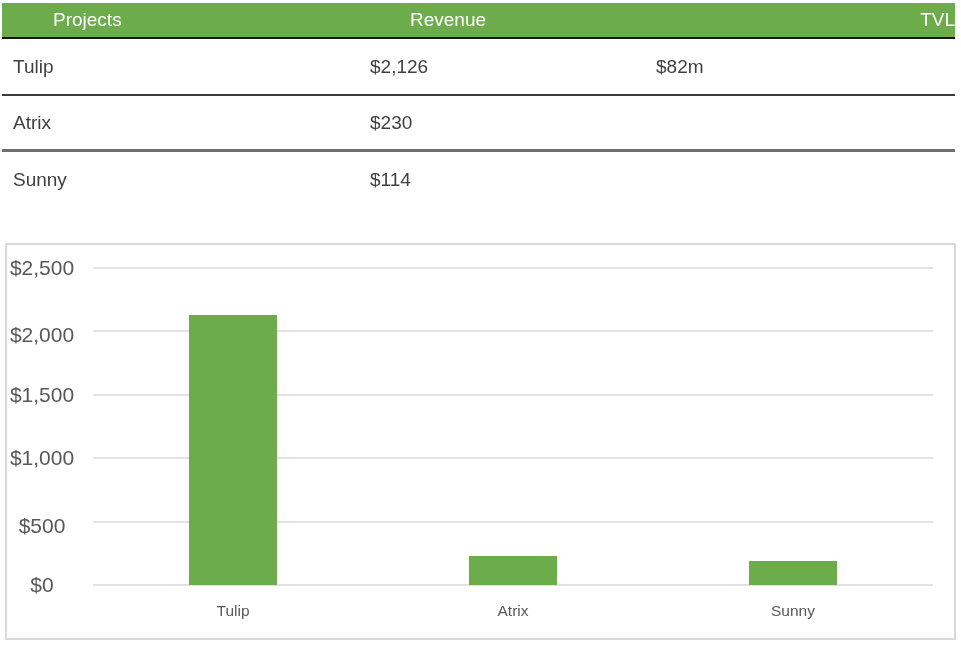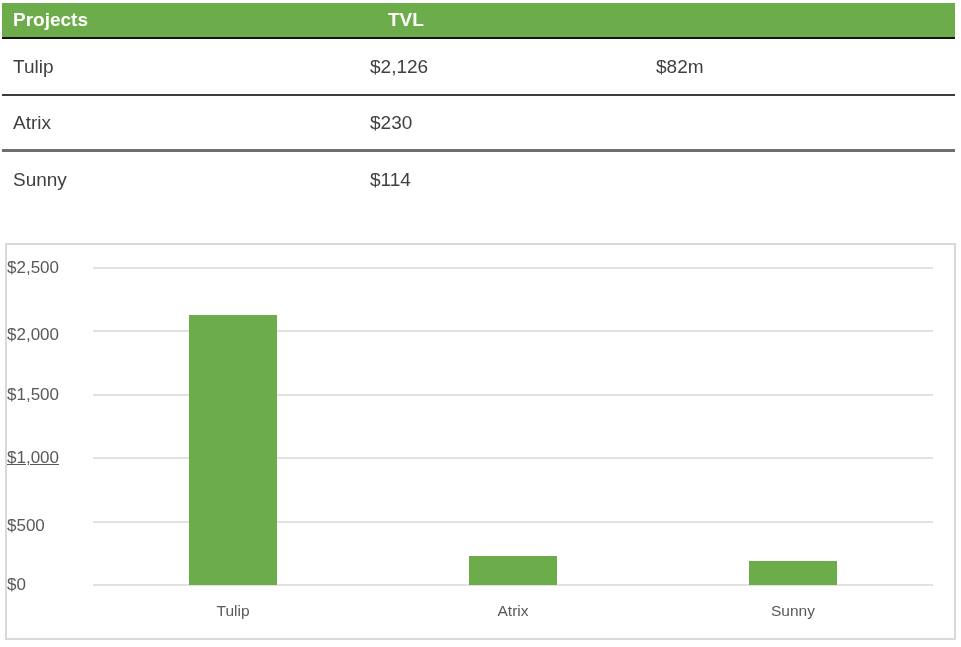--- a/index.html
+++ b/index.html
@@ -5,56 +5,57 @@
   html,body{margin:0;padding:0;}
   body{
     width:961px;height:647px;background:#ffffff;position:relative;
     font-family:"Liberation Sans", sans-serif;overflow:hidden;
   }
 
   
   .ptable{position:absolute;left:2px;top:3px;width:953px;}
   .thead{
     display:grid;grid-template-columns:353px 285px 1fr;
-    background:#6dac4a;color:#ffffff;font-weight:700;font-size:19px;
-    height:34px;align-items:center;border-bottom:2px solid #151515;
+    background:#6dac4a;color:#ffffff;font-weight:400;font-size:19px;
+    height:34px;align-items:center;border-bottom:2px solid #151515;padding-left:40px;
   }
   .tr{
     display:grid;grid-template-columns:353px 285px 1fr;
     font-size:19px;color:#3f3f3f;align-items:center;height:55px;
   }
   .tr.r1{border-bottom:2px solid #3c3c3c;}
   .tr.r2{height:53px;border-bottom:3px solid #6f6f6f;}
   .c1{padding-left:11px;}
   .c2{padding-left:15px;}
-  .thead .c3{padding-left:33px;}
+  .thead .c3{padding-left:33px;text-align:right;}
   .tr .c3{padding-left:16px;}
 
   
   .chart{
     position:absolute;left:5px;top:243px;width:951px;height:397px;
     border:2px solid #d9d9d9;box-sizing:border-box;background:#ffffff;
   }
   .gridline{position:absolute;height:2px;background:#e2e2e2;}
   .ytick{
-    position:absolute;left:0;width:70px;text-align:left;
-    font-size:17px;color:#595959;height:20px;line-height:20px;
+    position:absolute;left:0;width:70px;text-align:center;
+    font-size:21px;color:#595959;height:20px;line-height:20px;
   }
   .bar{position:absolute;}
   .xtick{
     position:absolute;text-align:center;font-size:15.5px;color:#595959;
     height:20px;line-height:20px;
   }
 </style>
 </head>
 <body>
 
 <div class="ptable">
   <div class="thead">
     <div class="c1">Projects</div>
+    <div class="c2">Revenue</div>
     <div class="c3">TVL</div>
   </div>
 
   <div class="tr r1">
     <div class="c1">Tulip</div>
     <div class="c2">$2,126</div>
     <div class="c3">$82m</div>
   </div>
 
   <div class="tr r2">
@@ -67,21 +68,21 @@
     <div class="c2">$114</div>
   </div>
 </div>
 
 <div class="chart" id="chart">
     <div class="gridline" style="left: 86px; top: 339px; width: 840px;"></div>
     <div class="ytick" style="top: 330px;">$0</div>
     <div class="gridline" style="left: 86px; top: 275.6px; width: 840px;"></div>
     <div class="ytick" style="top: 271px;">$500</div>
     <div class="gridline" style="left: 86px; top: 212.2px; width: 840px;"></div>
-    <div class="ytick" style="top: 203.2px; text-decoration: underline;">$1,000</div>
+    <div class="ytick" style="top: 203.2px;">$1,000</div>
     <div class="gridline" style="left: 86px; top: 148.8px; width: 840px;"></div>
     <div class="ytick" style="top: 139.8px;">$1,500</div>
     <div class="gridline" style="left: 86px; top: 85.4px; width: 840px;"></div>
     <div class="ytick" style="top: 80px;">$2,000</div>
     <div class="gridline" style="left: 86px; top: 22px; width: 840px;"></div>
     <div class="ytick" style="top: 13px;">$2,500</div>
     <div class="bar" style="left: 182px; top: 70.4232px; width: 88px; height: 269.577px; background: rgb(109, 172, 74);"></div>
     <div class="xtick" style="left: 156px; top: 356px; width: 140px;">Tulip</div>
     <div class="bar" style="left: 462px; top: 310.836px; width: 88px; height: 29.164px; background: rgb(109, 172, 74);"></div>
     <div class="xtick" style="left: 436px; top: 356px; width: 140px;">Atrix</div>

